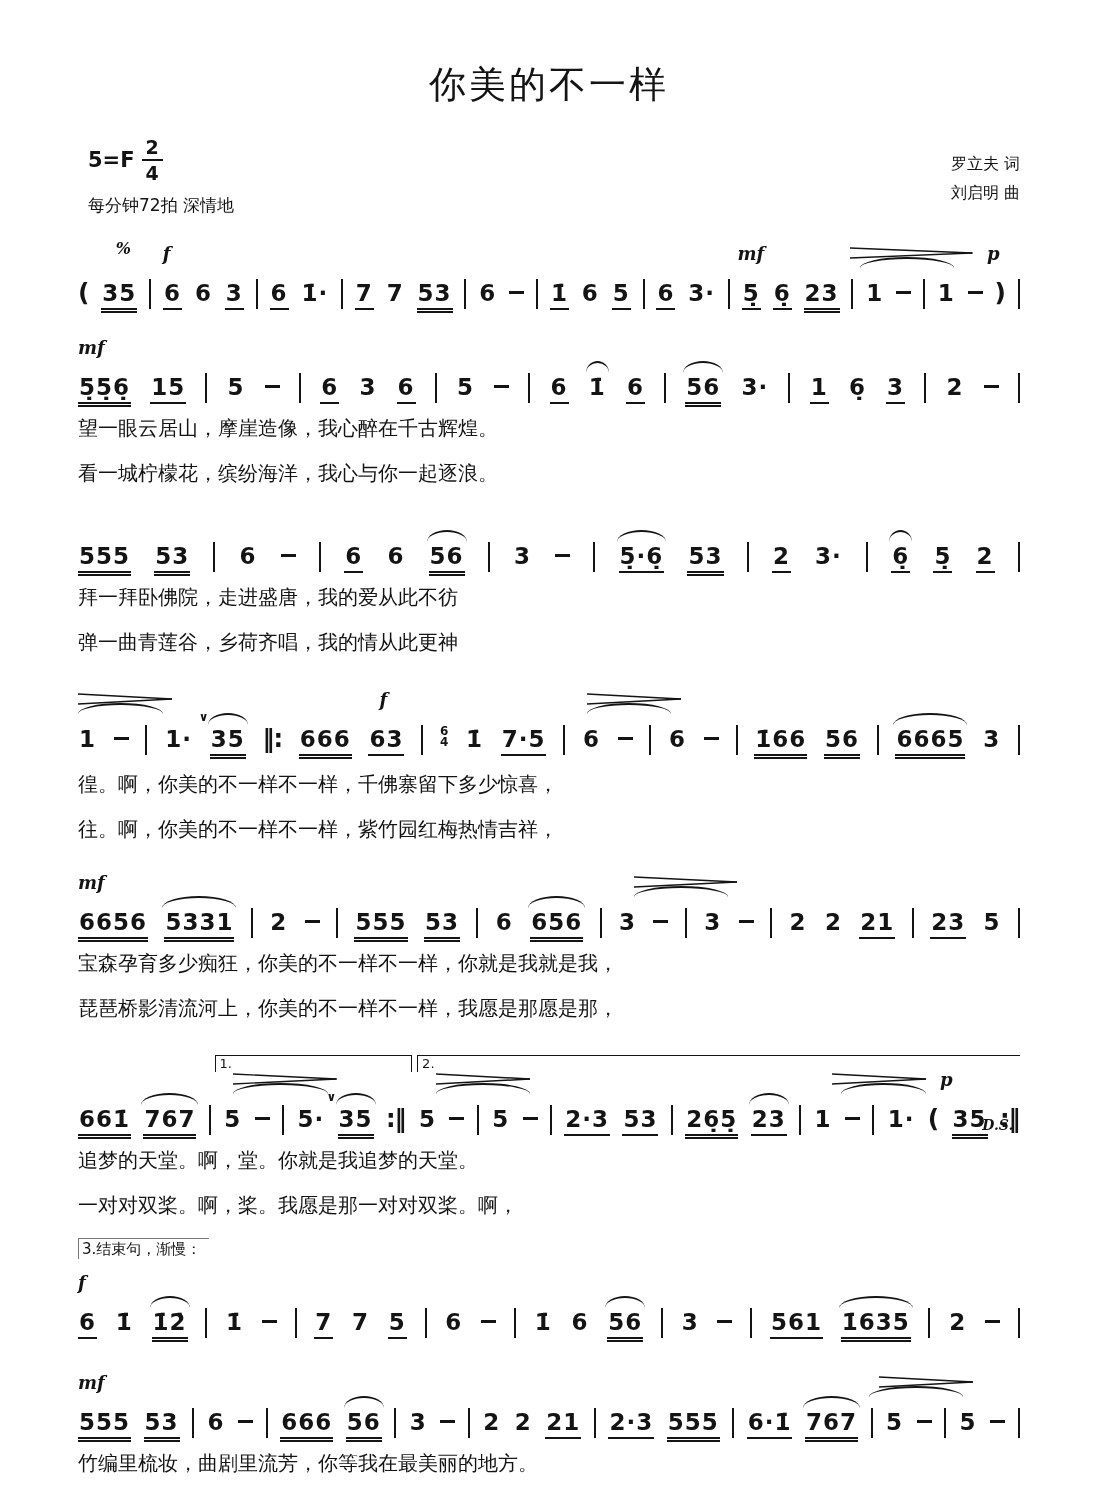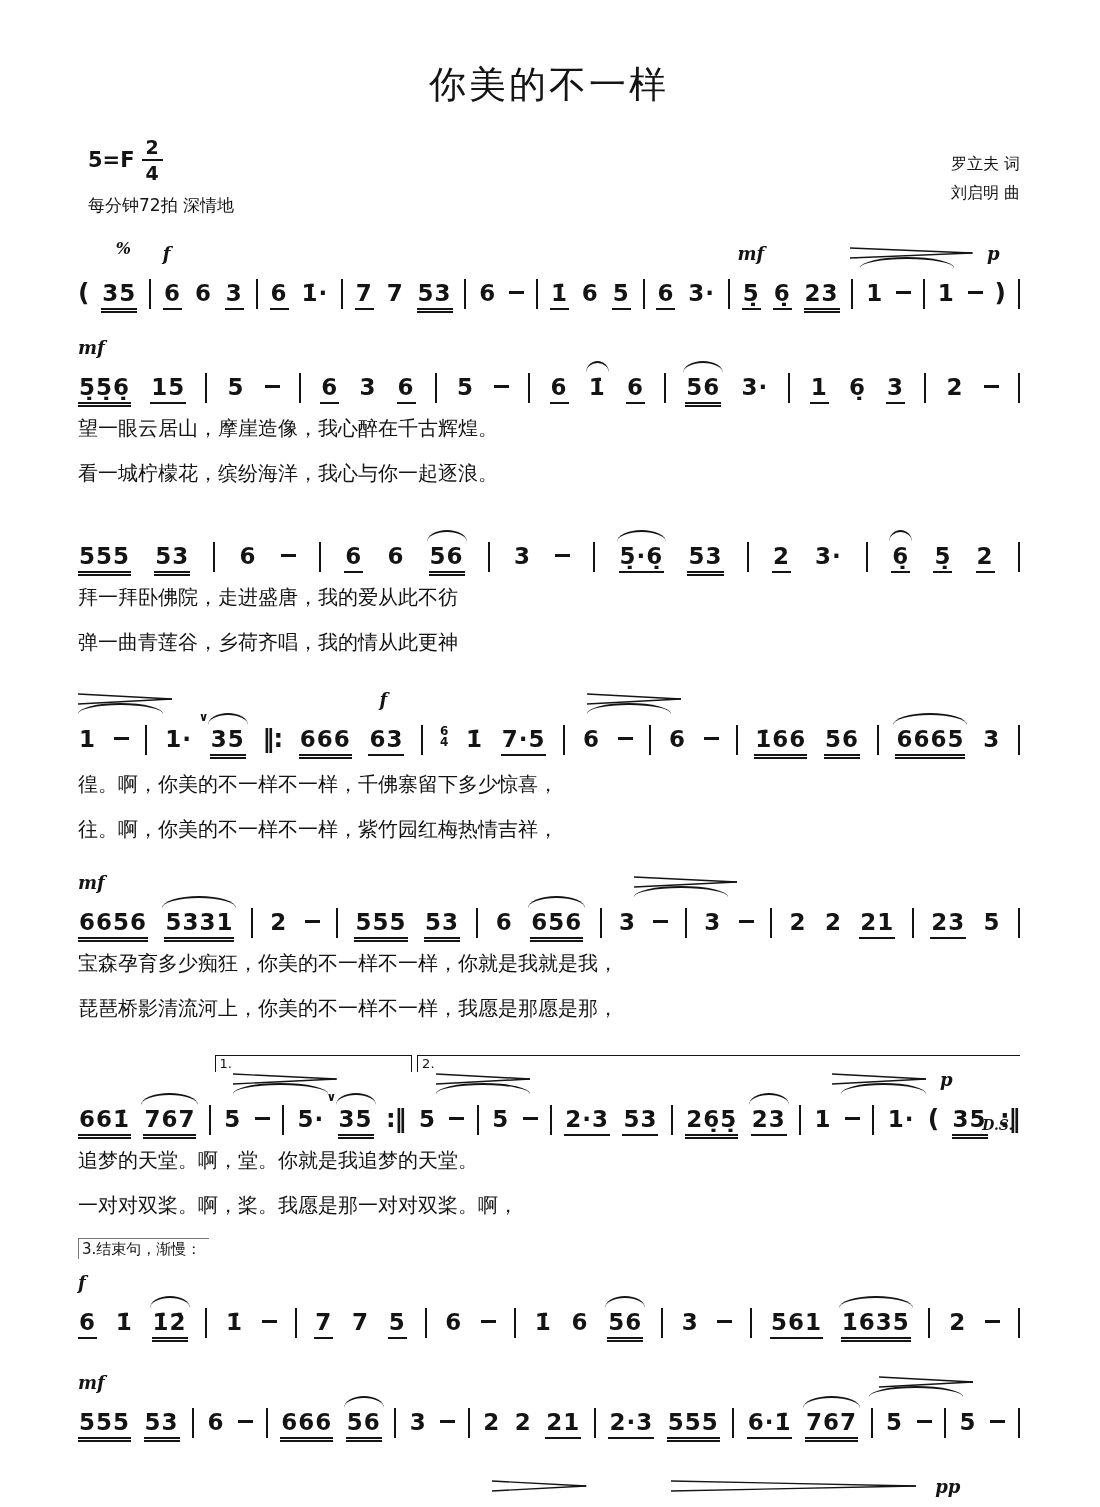--- a/index.html
+++ b/index.html
@@ -503,20 +503,31 @@
           <span class="tok u1">6·1̇</span>
           <span class="tok u2 arc">767</span>
           <span class="bar"></span>
           <span class="tok">5</span>
           <span class="dash"></span>
           <span class="bar"></span>
           <span class="tok">5</span>
           <span class="dash"></span>
           <span class="bar"></span>
         </div>
+        <div class="lyr">
+          <span class="syl">竹编里梳</span>
+          <span class="syl">妆，</span>
+          <span class="syl">曲剧里流</span>
+          <span class="syl">芳，</span>
+          <span class="syl">你等我在</span>
+          <span class="syl">最</span>
+          <span class="syl">美丽的</span>
+          <span class="syl">地</span>
+          <span class="syl">方。</span>
+        </div>
       </div>
       <div class="system" style="padding-top: 50px;">
         <div class="hp mark" style="left: 44%; width: 10%; top: 26px;">
           <svg viewBox="0 0 100 12" preserveAspectRatio="none" width="100%" height="100%">
             <line x1="0" y1="1" x2="100" y2="6" stroke="#141414" stroke-width="1.4" vector-effect="non-scaling-stroke"></line>
             <line x1="0" y1="11" x2="100" y2="6" stroke="#141414" stroke-width="1.4" vector-effect="non-scaling-stroke"></line>
           </svg>
         </div>
         <div class="hp mark" style="left: 63%; width: 26%; top: 26px;">
           <svg viewBox="0 0 100 12" preserveAspectRatio="none" width="100%" height="100%">

